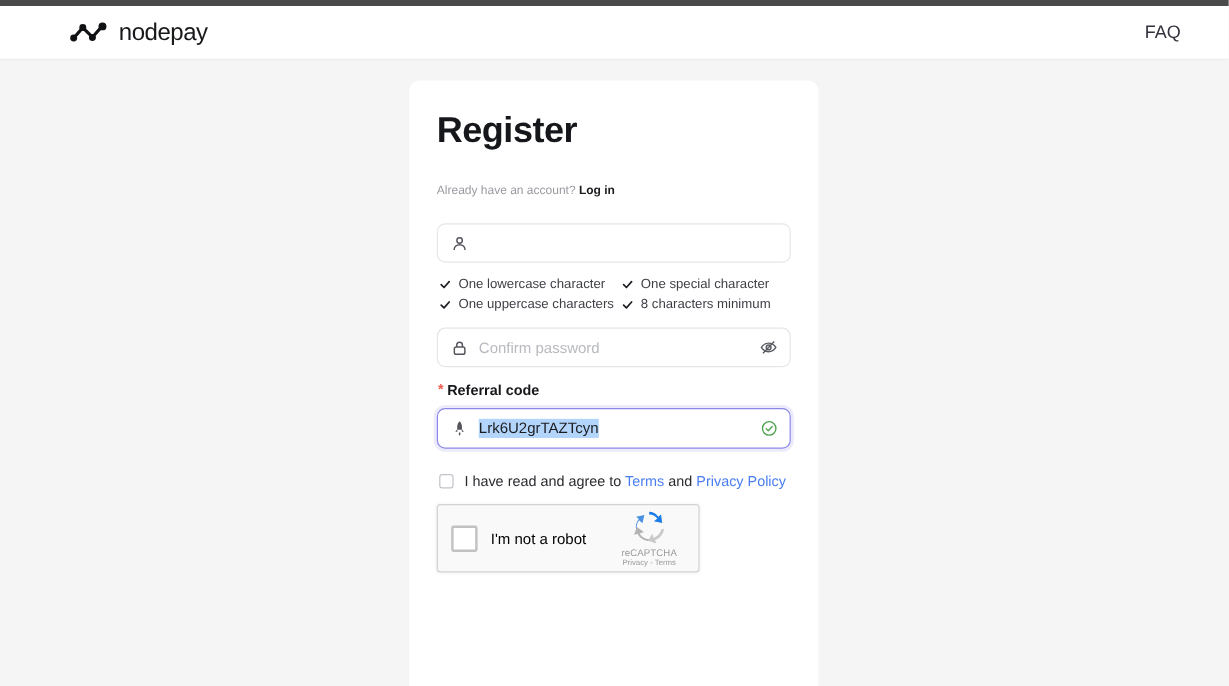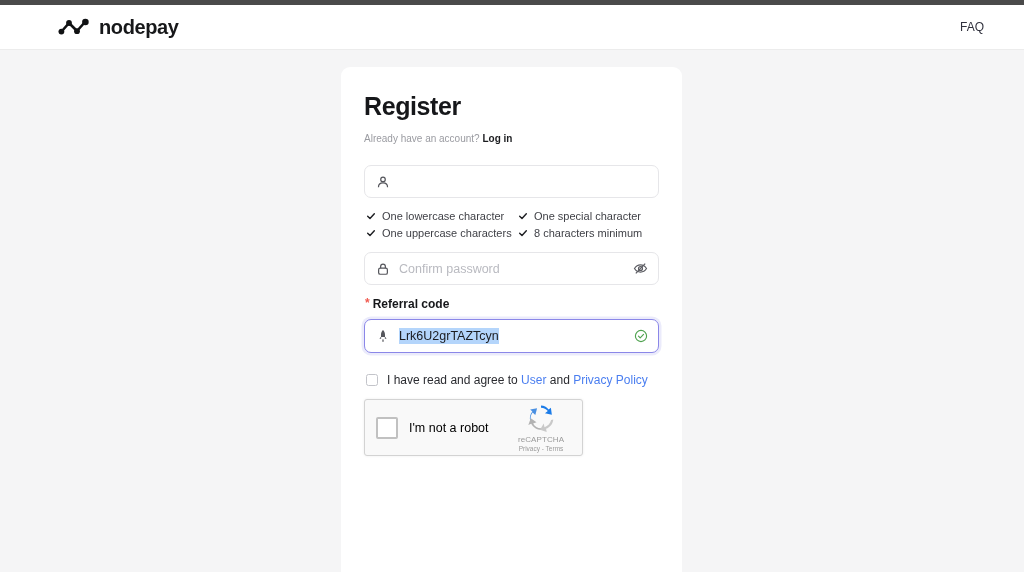--- a/index.html
+++ b/index.html
@@ -22,49 +22,49 @@
     display: flex;
     align-items: center;
     justify-content: space-between;
     padding: 0 40px 0 58px;
     border-bottom: 1px solid #ececec;
   }
   .brand { display: flex; align-items: center; gap: 9px; }
   .brand-logo { width: 32px; height: 20px; display: block; }
   .brand-name {
     font-size: 20px;
-    font-weight: bold;
+    font-weight: normal;
     color: #17181a;
     letter-spacing: -0.4px;
   }
   .faq-link {
-    font-size: 12px;
+    font-size: 15px;
     color: #30313d;
     cursor: pointer;
   }
 
   .page { position: relative; height: 522px; }
 
   .card {
     position: absolute;
     left: 341px;
     top: 17px;
     width: 341px;
     min-height: 540px;
     background: #ffffff;
     border-radius: 9px 9px 0 0;
     padding: 25px 23px 0 23px;
   }
 
   .title {
-    font-size: 25px;
+    font-size: 30px;
     font-weight: bold;
     color: #16171a;
     letter-spacing: -0.4px;
-    margin: 0 0 12px 0;
+    margin: 0 0 28px 0;
   }
   .subline {
     font-size: 10px;
     color: #9a9ba1;
     margin-bottom: 21px;
   }
   .subline .login {
     color: #1b1c1f;
     font-weight: bold;
     cursor: pointer;
@@ -308,21 +308,21 @@
           <circle cx="8" cy="8" r="6.4"></circle>
           <path d="M5.1 8.2l2 2 3.8-4" stroke-linecap="round" stroke-linejoin="round"></path>
         </svg>
       </span>
     </div>
 
     <div class="agree">
       <span class="cbox"></span>
       <span>
         <span>I have read and agree to</span>
-        <a>User</a>
+        <a>Terms</a>
         <span>and</span>
         <a>Privacy Policy</a>
       </span>
     </div>
 
     <div class="recaptcha">
       <span class="rc-box"></span>
       <span class="rc-label">I'm not a robot</span>
       <span class="rc-brand">
         <svg class="rc-logo" viewBox="0 0 32 32">

